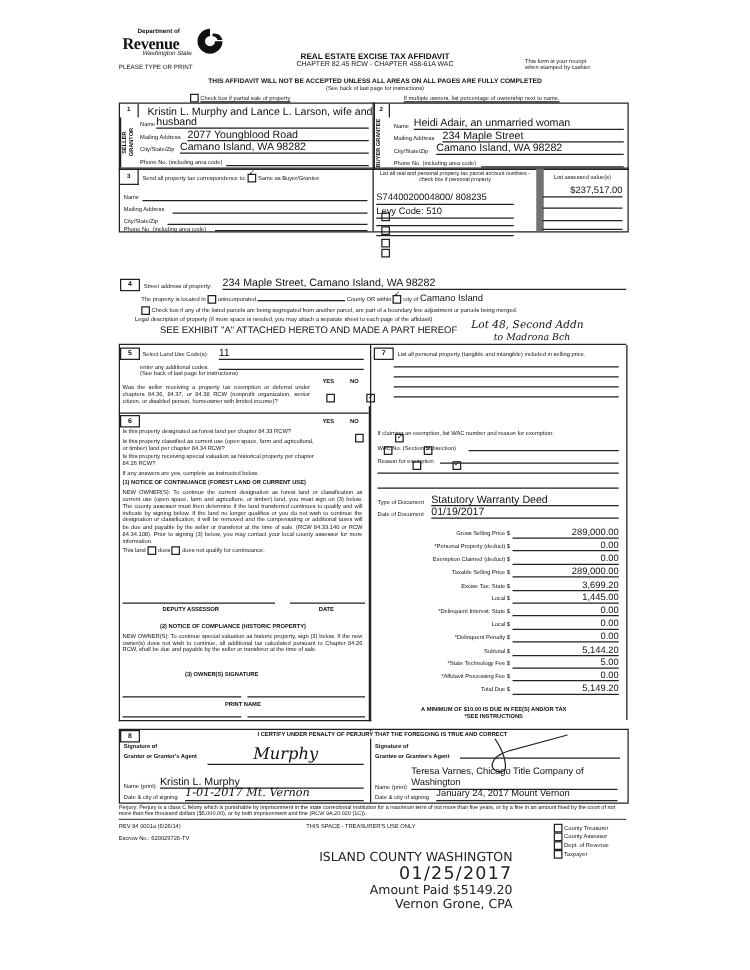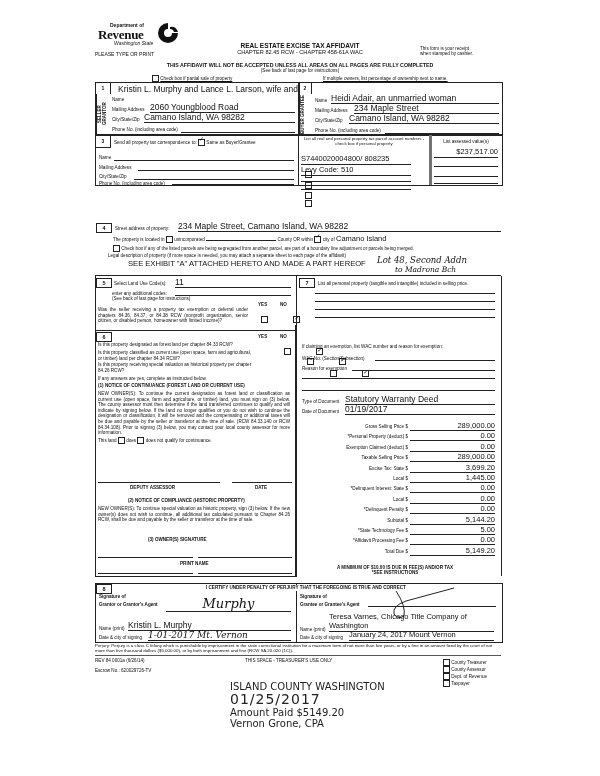--- a/index.html
+++ b/index.html
@@ -8,21 +8,21 @@
   .tiny{font-size:4.6px;line-height:5.6px;}
   .small{font-size:5.2px;line-height:6.2px;}
   .val{font-size:8.5px;line-height:10px;}
   .box{border:1px solid #222;}
   .num{display:inline-block;border:1px solid #222;font-size:5.5px;font-weight:bold;text-align:center;width:14px;height:8px;line-height:8px;}
   .line{border-bottom:1px solid #222;}
   .cb{display:inline-block;width:5px;height:5px;border:0.8px solid #222;vertical-align:middle;position:relative;}
   .cb.on::after{content:"✓";position:absolute;left:0;top:-3px;font-size:6px;}
   .bold{font-weight:bold;}
   .hand{font-family:"DejaVu Serif",serif;font-style:italic;}
-  .stamp{font-family:"DejaVu Sans",sans-serif;color:#222;text-align:left;}
+  .stamp{font-family:"DejaVu Sans",sans-serif;color:#222;text-align:right;}
   .vert{writing-mode:vertical-rl;transform:rotate(180deg);font-size:4.5px;font-weight:bold;text-align:center;}
   .row-r{text-align:right;}
 </style>
 </head>
 <body>
 
 
 
 
 <div class="abs" style="left:96px;top:22px;width:90px;height:30px;">
@@ -48,22 +48,23 @@
   <span style="text-decoration:underline;">Check box if partial sale of property</span>
 </div>
 <div class="abs tiny" style="left:323px;top:76px;text-decoration:underline;">If multiple owners, list percentage of ownership next to name.</div>
 
 
 <div class="abs box" style="left:95px;top:82px;width:203px;height:52px;">
   <div class="abs" style="left:0;top:0;width:14px;height:11px;border-right:1px solid #222;font-size:5px;font-weight:bold;text-align:center;line-height:11px;">1</div>
   <div class="abs vert" style="left:0;top:11px;width:14px;height:40px;border-right:1px solid #222;">SELLER GRANTOR</div>
   <div class="abs val" style="left:22px;top:1px;text-align:right;">Kristin L. Murphy and Lance L. Larson, wife and</div>
   <div class="abs tiny" style="left:16px;top:14px;">Name</div>
+  <div class="abs val line" style="left:29px;top:9px;width:170px;">husband</div>
   <div class="abs tiny" style="left:16px;top:24px;">Mailing Address</div>
-  <div class="abs val line" style="left:54px;top:19px;width:145px;">2060 Youngblood Road</div>
+  <div class="abs val line" style="left:54px;top:19px;width:145px;">2077 Youngblood Road</div>
   <div class="abs tiny" style="left:16px;top:34px;">City/State/Zip</div>
   <div class="abs val line" style="left:48px;top:29px;width:151px;">Camano Island, WA 98282</div>
   <div class="abs tiny" style="left:16px;top:44px;">Phone No. (including area code)</div>
   <div class="abs line" style="left:85px;top:42px;width:114px;height:7px;"></div>
 </div>
 
 <div class="abs box" style="left:298px;top:82px;width:203px;height:52px;">
   <div class="abs" style="left:0;top:0;width:12px;height:11px;border-right:1px solid #222;font-size:5px;font-weight:bold;text-align:center;line-height:11px;">2</div>
   <div class="abs vert" style="left:0;top:11px;width:12px;height:40px;border-right:1px solid #222;">BUYER GRANTEE</div>
   <div class="abs tiny" style="left:16px;top:15px;">Name</div>
@@ -86,21 +87,21 @@
   </div>
   <div class="abs tiny" style="left:3px;top:20px;">Name</div>
   <div class="abs line" style="left:18px;top:19px;width:180px;height:6px;"></div>
   <div class="abs tiny" style="left:3px;top:30px;">Mailing Address</div>
   <div class="abs line" style="left:42px;top:29px;width:156px;height:6px;"></div>
   <div class="abs tiny" style="left:3px;top:39px;">City/State/Zip</div>
   <div class="abs line" style="left:38px;top:38px;width:160px;height:6px;"></div>
   <div class="abs tiny" style="left:3px;top:46px;">Phone No. (including area code)</div>
   <div class="abs line" style="left:76px;top:44px;width:122px;height:5px;"></div>
 
-  <div class="abs" style="left:202px;top:0;width:130px;height:50px;border-left:1px solid #222;border-right:3px solid #737373;text-decoration:underline;">
+  <div class="abs" style="left:202px;top:0;width:130px;height:50px;border-left:1px solid #222;border-right:6px solid #737373;text-decoration:underline;">
     <div class="abs tiny" style="left:0;top:1px;width:130px;text-align:center;font-size:4.3px;line-height:5px;">List all real and personal property tax parcel account numbers - check box if personal property</div>
     <div class="abs" style="left:2px;top:12px;width:125px;">
       <span class="val line" style="display:inline-block;width:110px;font-size:7.5px;">S7440020004800/ 808235</span>
       <span class="cb" style="margin-left:4px;"></span>
     </div>
     <div class="abs" style="left:2px;top:23px;width:125px;">
       <span class="val line" style="display:inline-block;width:110px;font-size:7.5px;">Levy Code:  510</span>
       <span class="cb" style="margin-left:4px;"></span>
     </div>
     <div class="abs" style="left:2px;top:33px;width:125px;">

